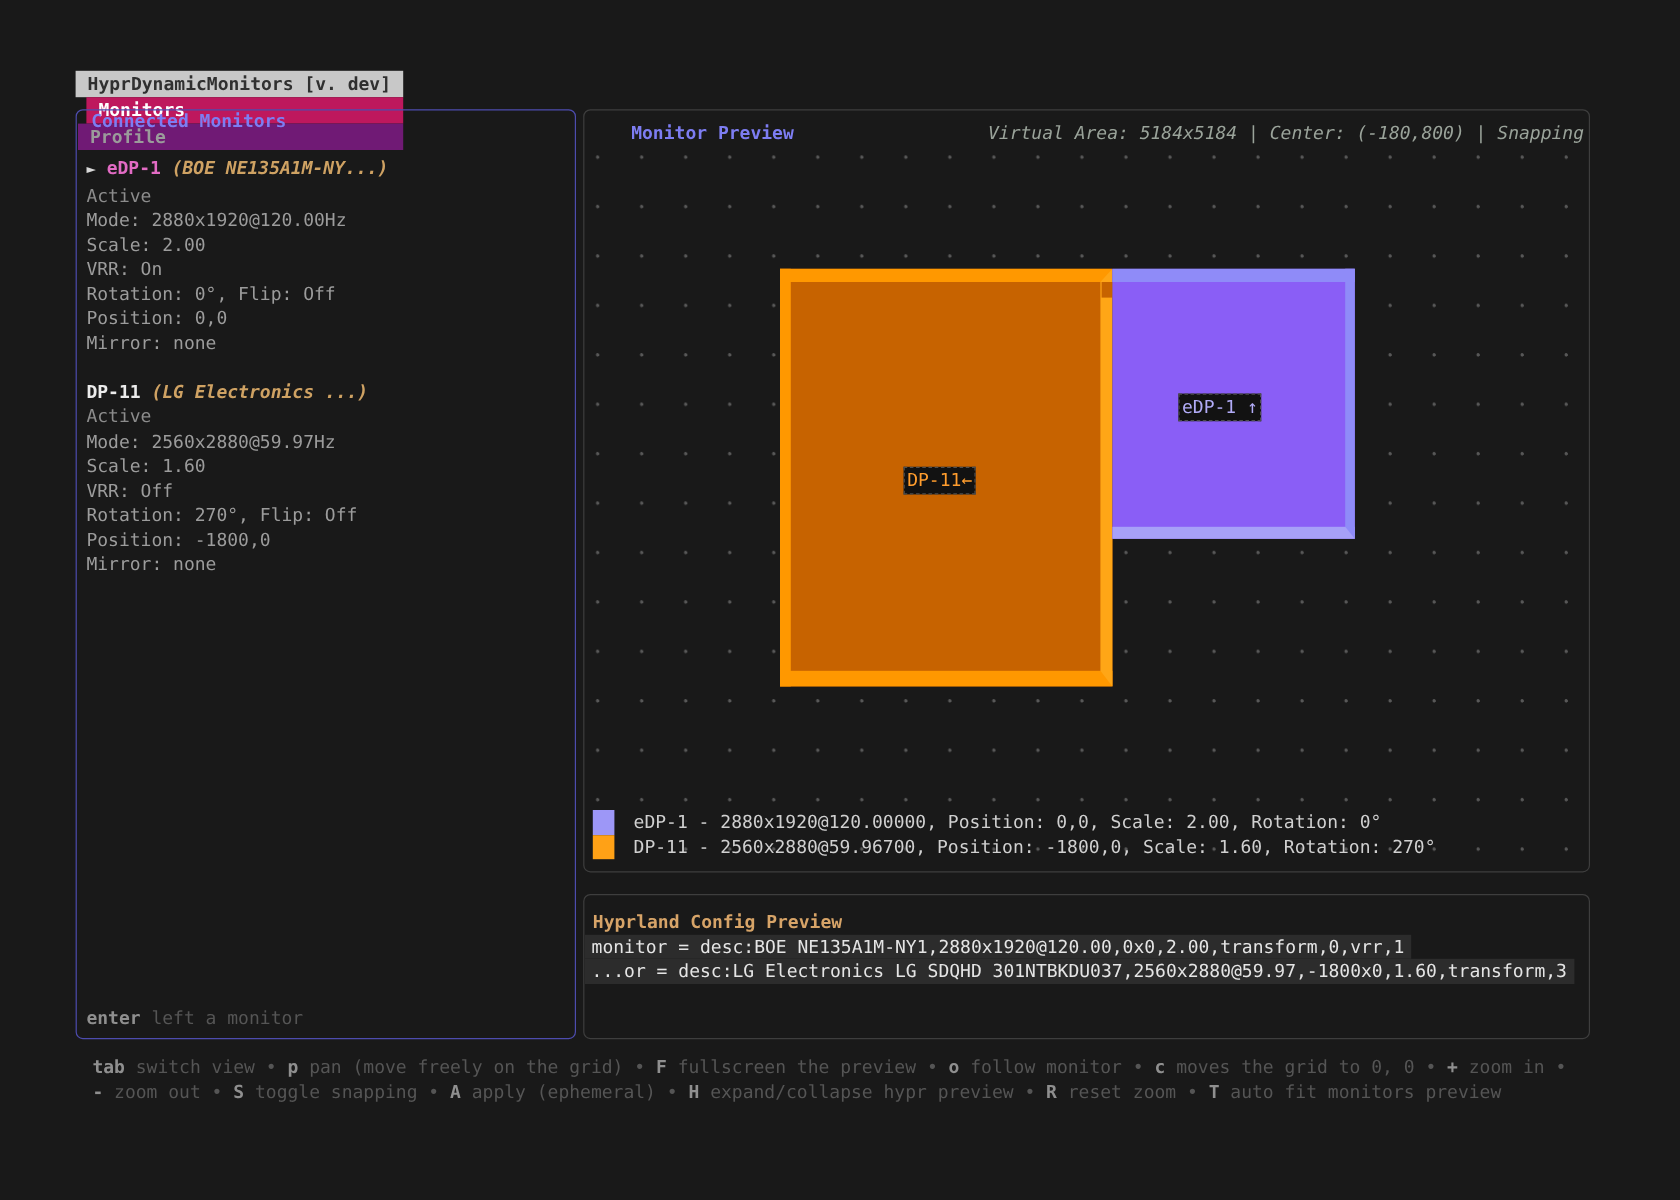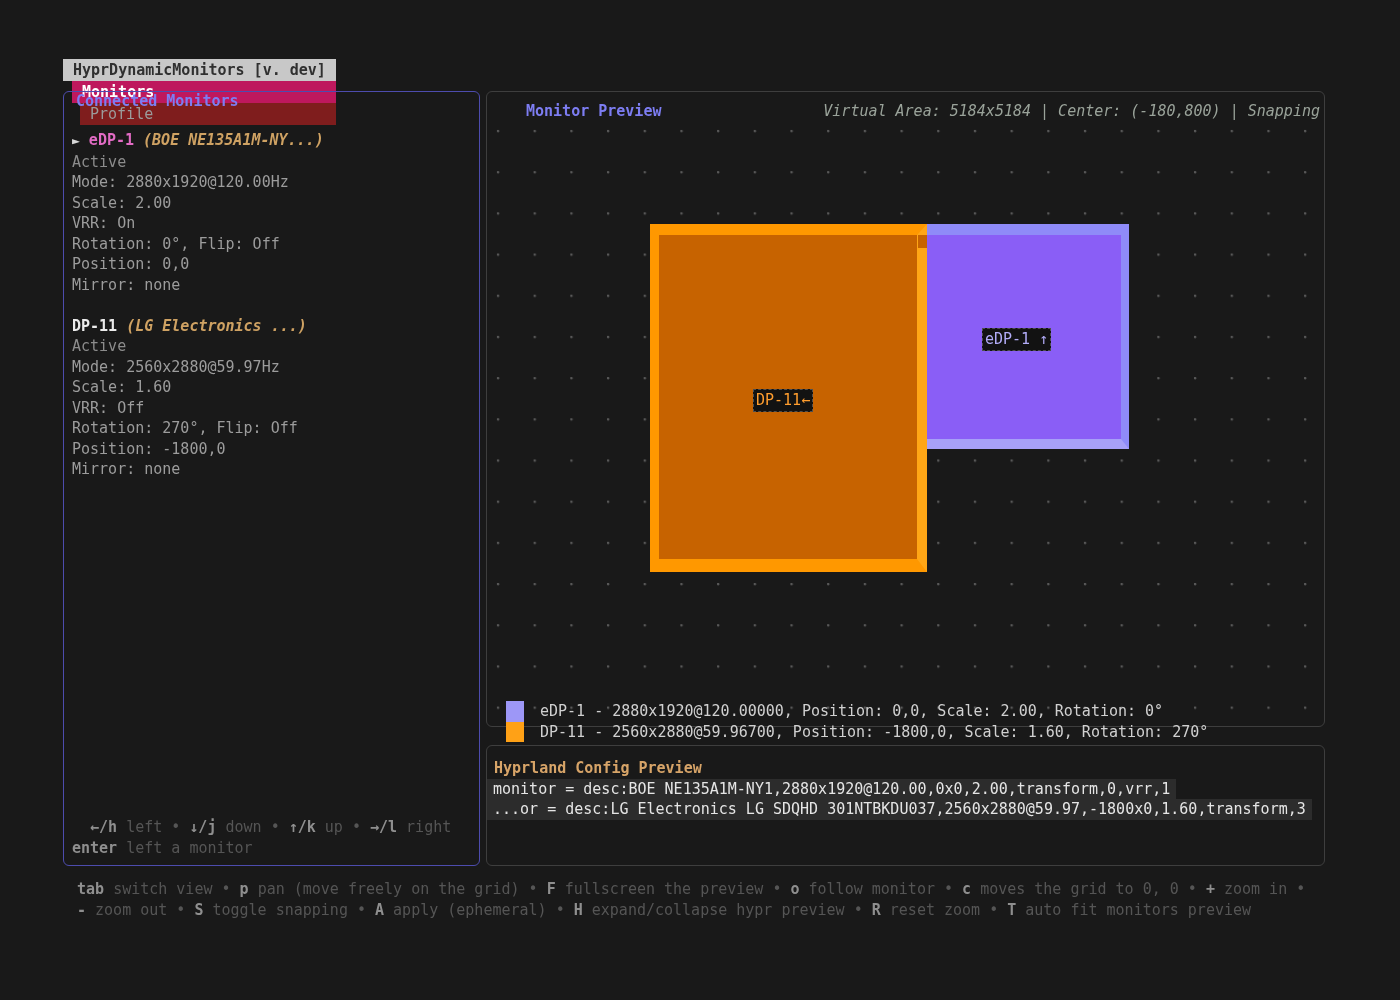--- a/index.html
+++ b/index.html
@@ -5,21 +5,21 @@
   * { margin:0; padding:0; box-sizing:border-box; }
   html,body { width:1400px; height:1000px; background:#191919; overflow:hidden;
     font-family:"DejaVu Sans Mono", monospace; font-size:15px; }
   .abs { position:absolute;flex-direction:column; }
 
   
   #tabbar { left:63px; top:59px; display:flex; height:22px; line-height:22px; }
   .tab { padding:0 10px; white-space:nowrap; }
   .tab-app { background:#c8c8c8; color:#303030; font-weight:bold; }
   .tab-active { background:#be185d; color:#ffffff; font-weight:bold; margin-left:9px; }
-  .tab-inactive { background:#7f1d1d; color:#9b9b9b; margin-left:17px; }
+  .tab-inactive { background:#701a75; color:#9b9b9b; margin-left:2px;font-weight:bold; }
 
   
   .panel { position:absolute; border-radius:6px; }
   #left-panel  { left:63px;  top:91px; width:417px; height:775px; border:1px solid #4d4cae; }
   #preview-panel { left:486px; top:91px; width:839px; height:636px; border:1px solid #3e3e3e; }
   #config-panel  { left:486px; top:745px; width:839px; height:121px; border:1px solid #3e3e3e; overflow:hidden; }
 
   
   #left-panel { padding:0 8px; }
   .lp-title { color:#7d7df2; font-weight:bold; padding-left:4px; }
@@ -45,21 +45,21 @@
   .mon-rect { position:absolute; }
   #mon-orange { left:163px; top:132px; width:277px; height:348px;
     border-style:solid; border-width:11px 10px 13px 9px; }
   #mon-orange-notch { left:431px; top:143px; width:9px; height:13px; }
   #mon-purple { left:440px; top:132px; width:202px; height:225px;
     border-style:solid; border-width:11px 8px 10px 0; }
   .mon-label { position:absolute; background:#121212; height:23px; line-height:21px;
     padding:0 2px; white-space:nowrap; border:1px dashed #4f4f4f; }
   #label-dp11 { left:266px; top:297px; color:#ff9d2e; }
   #label-edp1 { left:495px; top:236px; color:#b2acf8; }
-  #legend { position:absolute; left:7px; top:609px; line-height:20.5px;margin-left:12px; }
+  #legend { position:absolute; left:7px; top:583px; line-height:20.5px; }
   .legend-row { display:flex; align-items:stretch; height:20.5px; }
   .legend-swatch { width:18px; flex:0 0 18px; }
   .legend-text { color:#d0d0d0; padding-left:16px; white-space:nowrap; }
 
   
   #config-panel { padding:12px 0 0 0; }
   .cfg-title { color:#d7a468; font-weight:bold; padding-left:7px; line-height:20.5px; }
   .cfg-line { display:inline-block; background:#2c2c2c; color:#e5e5e5;
     line-height:20.5px; padding:0 6px 0 6px; white-space:nowrap; }
   .cfg-line-wrap { white-space:nowrap; height:20.5px; }
@@ -95,21 +95,20 @@
     <div class="m-status">Active</div>
     <div class="m-detail">Mode: 2560x2880@59.97Hz</div>
     <div class="m-detail">Scale: 1.60</div>
     <div class="m-detail">VRR: Off</div>
     <div class="m-detail">Rotation: 270°, Flip: Off</div>
     <div class="m-detail">Position: -1800,0</div>
     <div class="m-detail">Mirror: none</div>
   </div>
 
   <div id="lp-footer">
-    <div class="nav-line"><span class="k">←/h</span> <span class="d">left</span> <span class="d">•</span> <span class="k">↓/j</span> <span class="d">down</span> <span class="d">•</span> <span class="k">↑/k</span> <span class="d">up</span> <span class="d">•</span> <span class="k">→/l</span> <span class="d">right</span></div>
     <div><span class="k">enter</span> <span class="d">left a monitor</span></div>
   </div>
 </div>
 
 <div id="preview-panel" class="panel">
   <div class="pv-title">Monitor Preview</div>
   <div class="pv-status">Virtual Area: 5184x5184 | Center: (-180,800) | Snapping</div>
 
   <div id="grid"></div>
 

